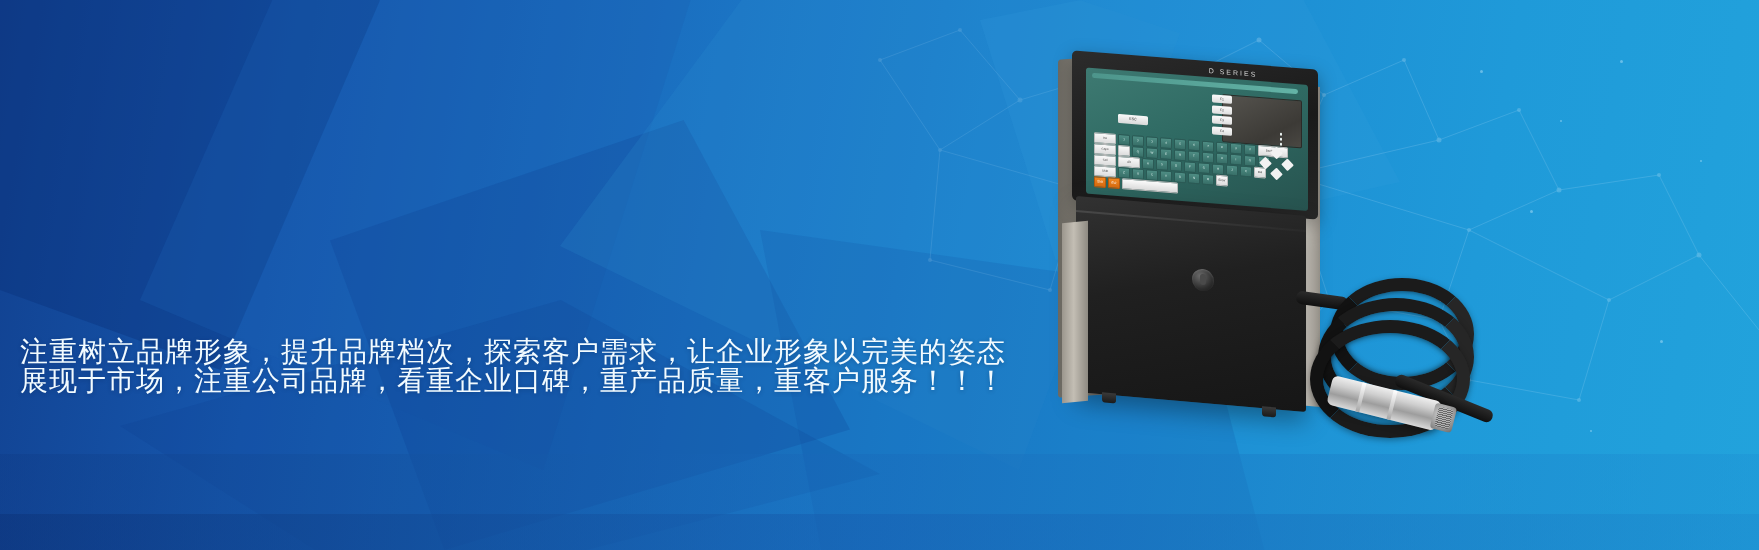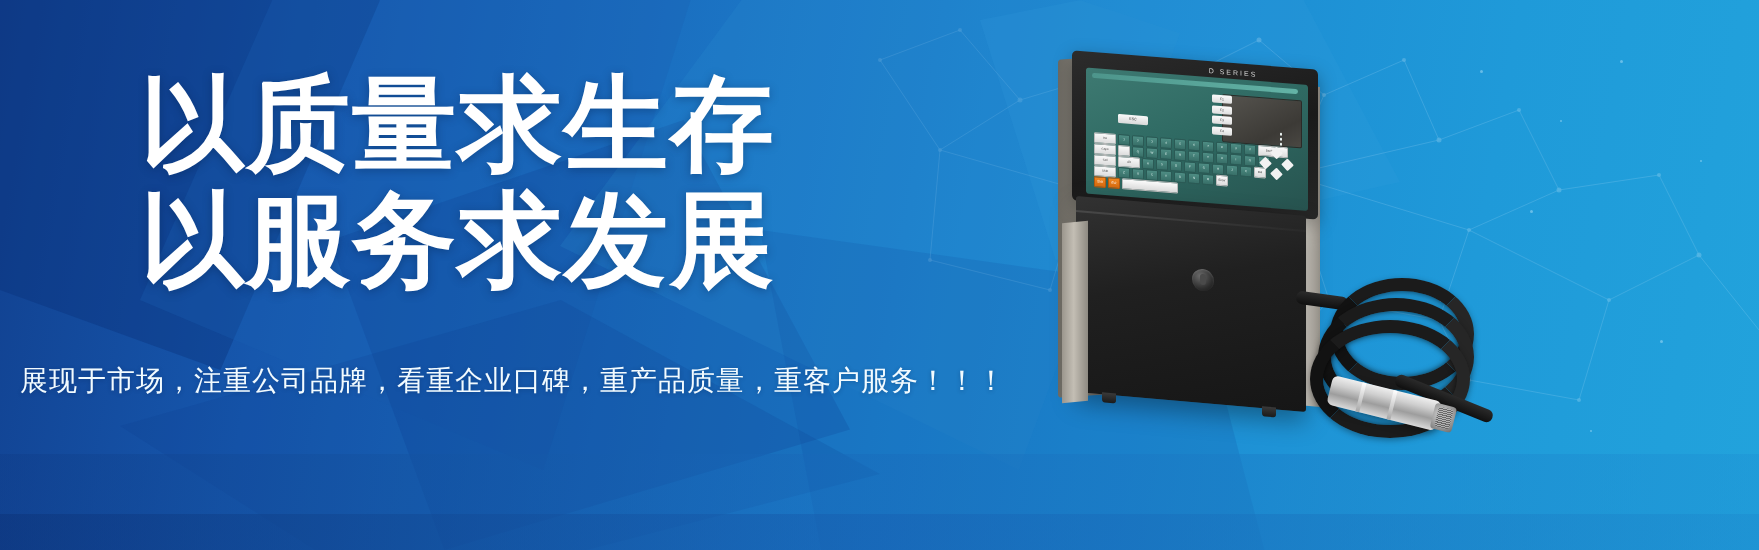--- a/index.html
+++ b/index.html
@@ -319,24 +319,21 @@
     <div class="speck" style="left:1560px;top:120px;width:2px;height:2px;"></div>
     <div class="speck" style="left:1620px;top:60px;width:3px;height:3px;"></div>
     <div class="speck" style="left:1700px;top:160px;width:2px;height:2px;"></div>
     <div class="speck" style="left:1530px;top:210px;width:3px;height:3px;"></div>
     <div class="speck" style="left:1440px;top:300px;width:2px;height:2px;"></div>
     <div class="speck" style="left:1660px;top:340px;width:3px;height:3px;"></div>
     <div class="speck" style="left:1590px;top:430px;width:2px;height:2px;"></div>
   </div>
 
   <div class="copy">
-    <div class="headline">
-      <span class="l1">以质量求生存</span>
-      <span class="l2">以服务求发展</span>
-    </div>
+    <div class="sub s1">注重树立品牌形象，提升品牌档次，探索客户需求，让企业形象以完美的姿态</div>
     <div class="sub s2">展现于市场，注重公司品牌，看重企业口碑，重产品质量，重客户服务！！！</div>
   </div>
 
   <div class="printer">
 
     <div class="side-rear"></div>
     <div class="edge-right"></div>
 
     <div class="head">
       <div class="brand">D SERIES</div>

